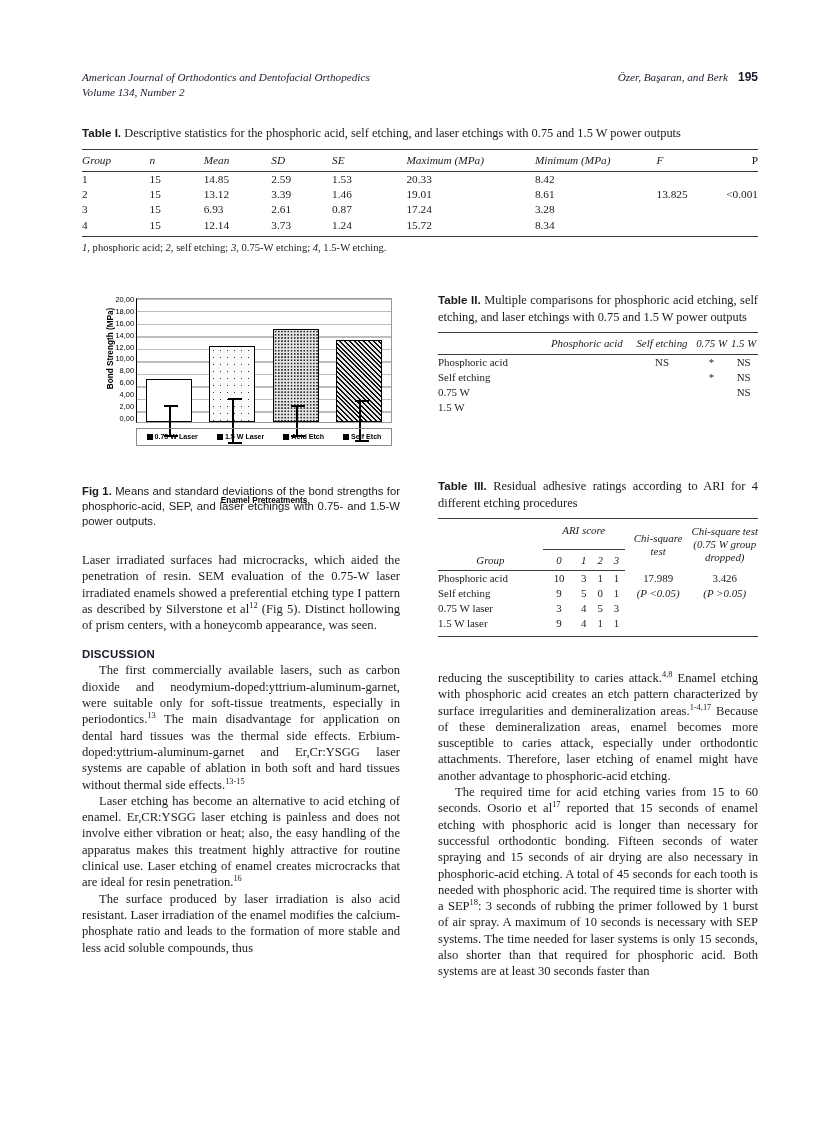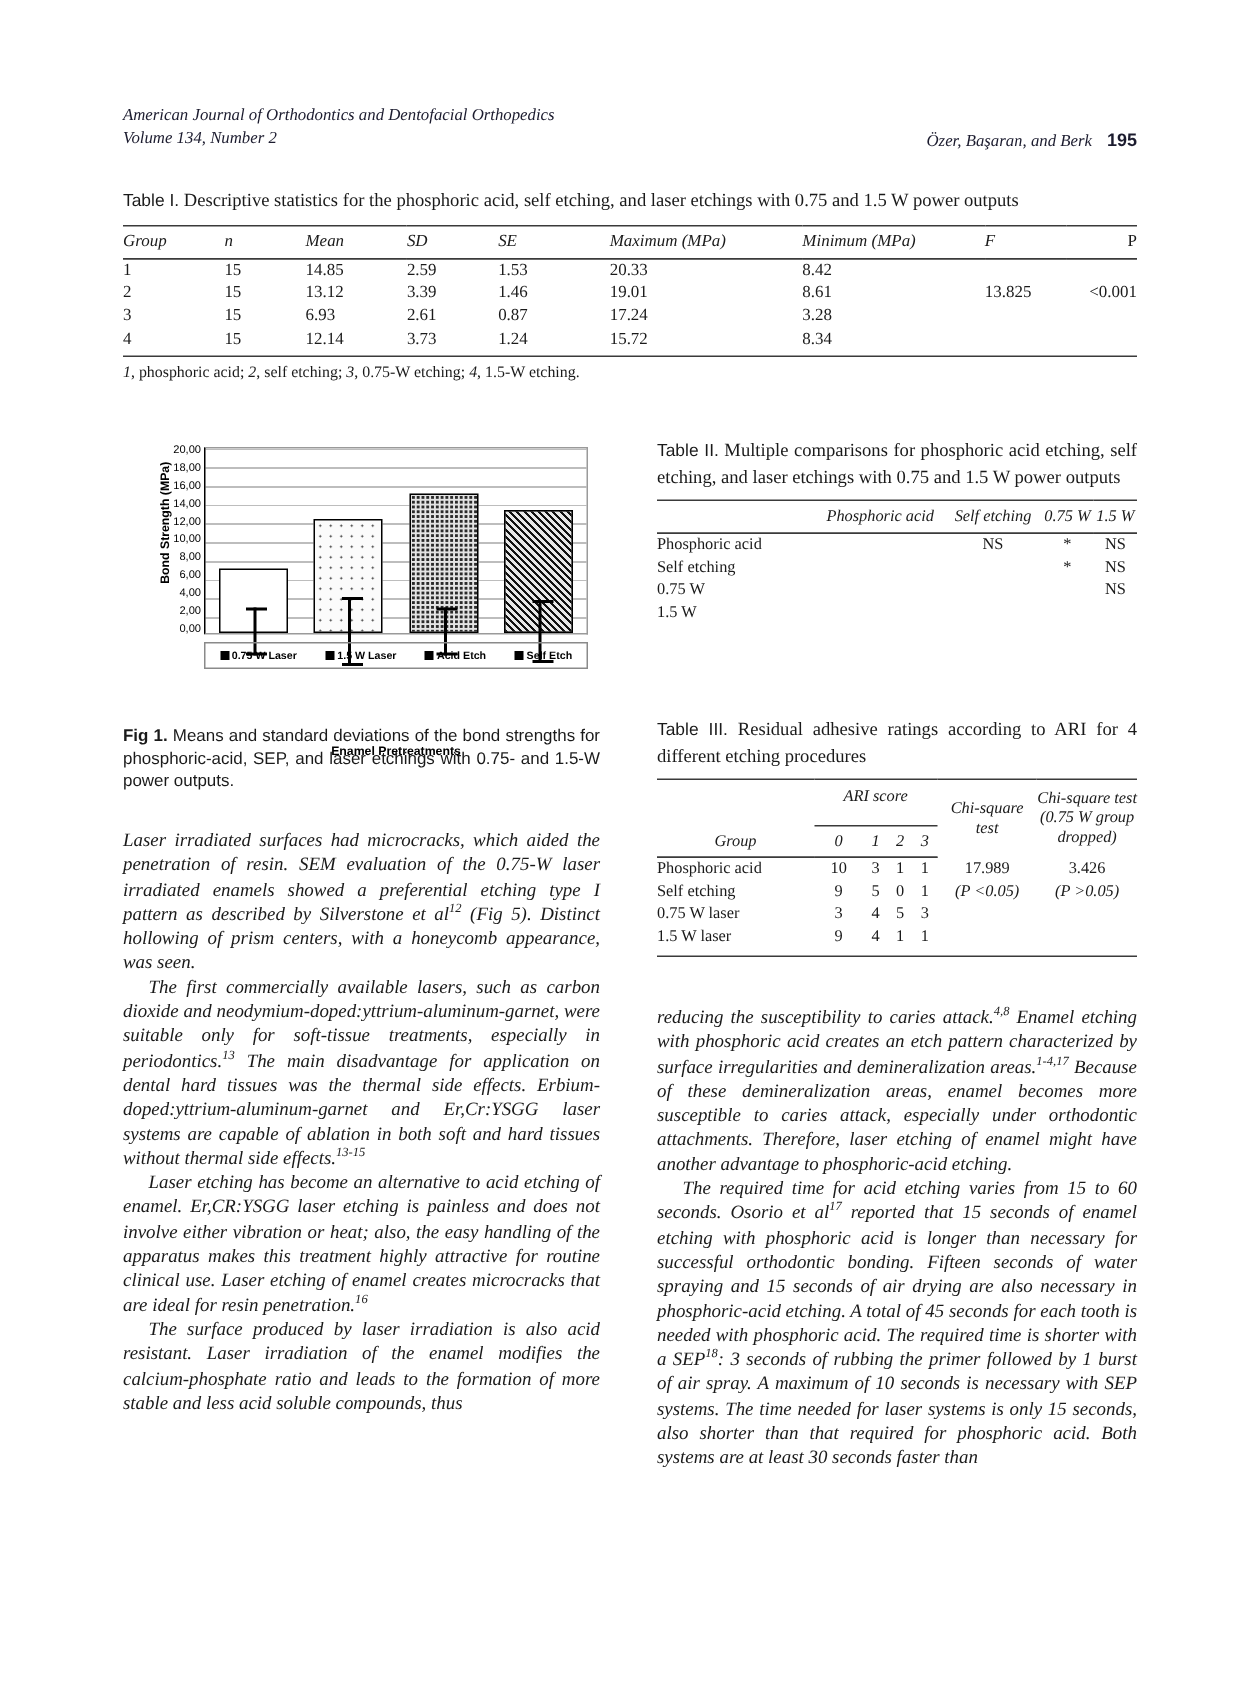--- a/index.html
+++ b/index.html
@@ -31,37 +31,36 @@
     line-height: 14.5px;
     color: #1b1b2e;
   }
   .runhead .left { white-space: pre-line; }
   .runhead .right { display: flex; gap: 10px; align-items: baseline; }
   .runhead .pageno {
     font-style: normal;
     font-weight: bold;
     font-family: "Liberation Sans", sans-serif;
     font-size: 12px;
-    margin-top: 16px;
   }
 
   
   .table1 {
     position: absolute;
     left: 82px; top: 125px; width: 676px;
   }
   .tcaption {
     font-size: 12.4px;
     line-height: 16.5px;
     text-align: justify;
     margin-bottom: 7px;
   }
   .tcaption .lbl {
     font-family: "Liberation Sans", sans-serif;
-    font-weight: normal;
+    font-weight: bold;
     font-size: 11.6px;
     margin-top: 27px;
   }
   table.t {
     width: 100%;
     border-collapse: collapse;
     font-size: 11.3px;
   }
   table.t th {
     font-weight: normal;
@@ -231,21 +230,20 @@
     position: absolute;
     left: 438px; top: 670px; width: 320px;
   }
   p.body {
     margin: 0;
     font-size: 12.6px;
     line-height: 16.3px;
     text-align: justify;
     text-indent: 17px;
     hyphens: manual;
-    font-style: italic;
   }
   p.body.noind { text-indent: 0; }
   sup { font-size: 8.4px; vertical-align: super; line-height: 0; }
   h2.sect {
     font-family: "Liberation Sans", sans-serif;
     font-weight: bold;
     font-size: 11.4px;
     margin: 15px 0 2px 0;
     letter-spacing: 0.2px;
     color: #1a1a2e;
@@ -560,20 +558,21 @@
           <td class="ctr"></td>
         </tr>
       </tbody>
     </table>
     <div style="border-top:1.1px solid #3a3a3a;margin-top:2px"></div>
   </div>
 
   <div class="colL">
     <p class="body noind"><span>Laser irradiated surfaces had microcracks, which aided the penetration of resin. SEM evaluation of the 0.75-W laser irradiated enamels showed a preferential etching type I pattern as described by Silverstone et al</span><sup>12</sup><span> (Fig 5). Distinct hollowing of prism centers, with a honeycomb appearance, was seen.</span></p>
 
+    <h2 class="sect">DISCUSSION</h2>
 
     <p class="body"><span>The first commercially available lasers, such as carbon dioxide and neodymium-doped:yttrium-aluminum-garnet, were suitable only for soft-tissue treatments, especially in periodontics.</span><sup>13</sup><span> The main disadvantage for application on dental hard tissues was the thermal side effects. Erbium-doped:yttrium-aluminum-garnet and Er,Cr:YSGG laser systems are capable of ablation in both soft and hard tissues without thermal side effects.</span><sup>13-15</sup></p>
 
     <p class="body"><span>Laser etching has become an alternative to acid etching of enamel. Er,CR:YSGG laser etching is painless and does not involve either vibration or heat; also, the easy handling of the apparatus makes this treatment highly attractive for routine clinical use. Laser etching of enamel creates microcracks that are ideal for resin penetration.</span><sup>16</sup></p>
 
     <p class="body">The surface produced by laser irradiation is also acid resistant. Laser irradiation of the enamel modifies the calcium-phosphate ratio and leads to the formation of more stable and less acid soluble compounds, thus</p>
   </div>
 
   <div class="colR">
     <p class="body noind"><span>reducing the susceptibility to caries attack.</span><sup>4,8</sup><span> Enamel etching with phosphoric acid creates an etch pattern characterized by surface irregularities and demineralization areas.</span><sup>1-4,17</sup><span> Because of these demineralization areas, enamel becomes more susceptible to caries attack, especially under orthodontic attachments. Therefore, laser etching of enamel might have another advantage to phosphoric-acid etching.</span></p>

